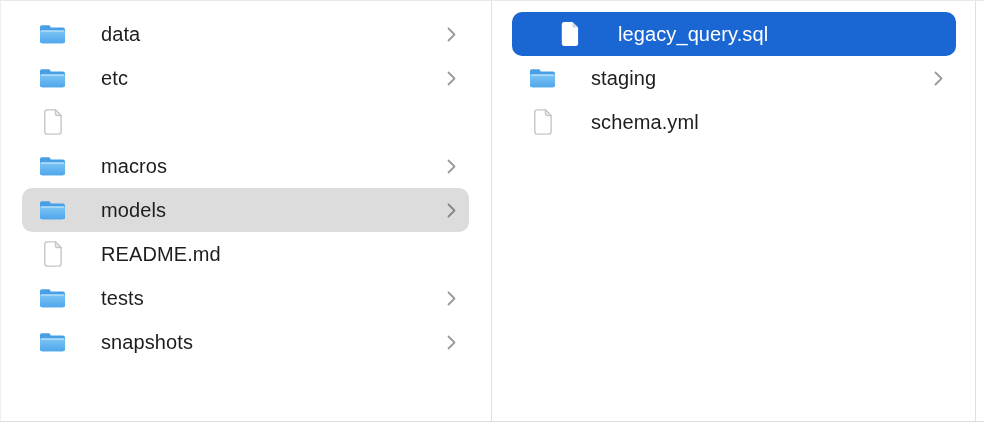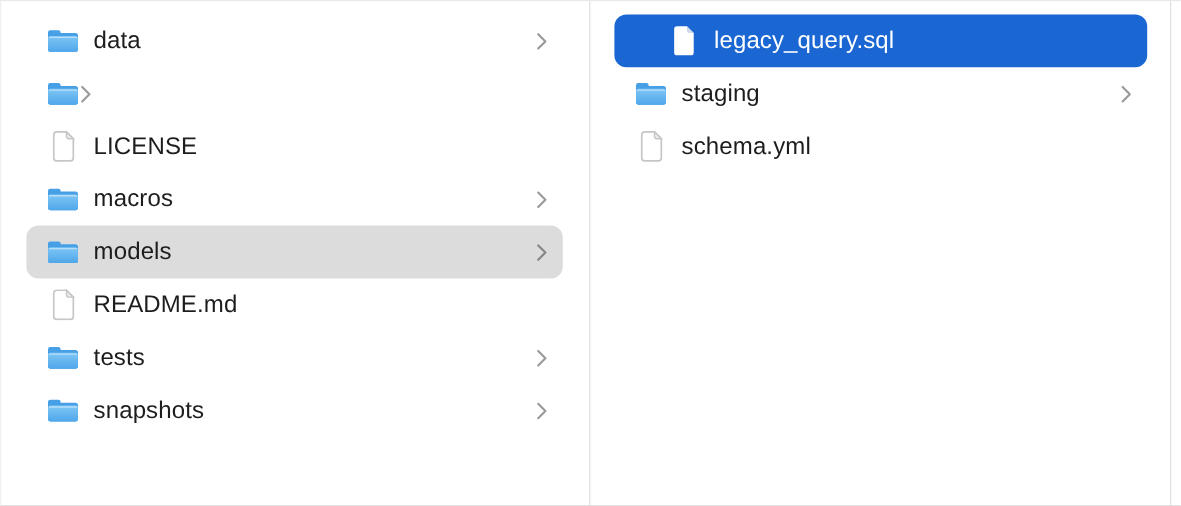--- a/index.html
+++ b/index.html
@@ -28,20 +28,21 @@
   .col-1 { width: 484px; padding-left: 20px; padding-right: 19px; }
   .col-2 { flex: 1 1 auto; border-right: none; }
 
   .row {
     height: 44px;
     display: flex;
     align-items: center;
     border-radius: 10px;
     padding: 0 12px 0 17px;
     box-sizing: border-box;
+    gap: 23px;
   }
   .row.sel-inactive { background: var(--sel-inactive, #dcdcdc); justify-content: space-between; }
   .row.sel-active   { background: var(--sel-active, #1a66d2); padding-left: 44px; }
 
   .icon-slot {
     width: 27px; height: 28px;
     display: flex; align-items: center; justify-content: center;
     flex: 0 0 27px;
   }
   .label {
@@ -105,35 +106,35 @@
             <stop offset="1" class="fg-bot" stop-color="#4fa7ea"></stop>
           </linearGradient>
         </defs>
         <rect class="folder-back" x="1" y="2.2" width="10.5" height="8" rx="1.8" fill="#47a0e6"></rect>
         <rect class="folder-back" x="1" y="4.6" width="25" height="15.6" rx="2.2" fill="#47a0e6"></rect>
         <rect x="1" y="7" width="25" height="13.2" rx="2.2" fill="url(#fgrad)"></rect>
         <rect x="1.6" y="7.6" width="23.8" height="1.1" rx="0.55" fill="#ffffff" opacity="0.45"></rect>
       </svg>
 
     </span>
-    <span class="chev">
-      <svg width="11" height="17" viewBox="0 0 11 17">
-        <path d="M2.5,2.5 L8.5,8.5 L2.5,14.5" fill="none" stroke="#9a9a9a" stroke-width="1.8" stroke-linecap="round" stroke-linejoin="round"></path>
-      </svg>
-    </span>
-  </div>
-      <div class="row">
-    <span class="icon-slot">
-
-      <svg width="20" height="26" viewBox="0 0 20 26">
-        <path class="file-page" d="M4.2,0.9 L12.4,0.9 L18.1,6.6 L18.1,22.7 Q18.1,25.1 15.7,25.1 L4.2,25.1 Q1.8,25.1 1.8,22.7 L1.8,3.3 Q1.8,0.9 4.2,0.9 Z"></path>
-        <path class="file-fold" d="M12.4,0.9 L12.4,4.6 Q12.4,6.6 14.4,6.6 L18.1,6.6 Z"></path>
-      </svg>
-    </span>
-    <span class="label">LICENSE</span>
+    <span class="label">etc</span>
+    <span class="chev">
+      <svg width="11" height="17" viewBox="0 0 11 17">
+        <path d="M2.5,2.5 L8.5,8.5 L2.5,14.5" fill="none" stroke="#9a9a9a" stroke-width="1.8" stroke-linecap="round" stroke-linejoin="round"></path>
+      </svg>
+    </span>
+  </div>
+      <div class="row">
+    <span class="icon-slot">
+
+      <svg width="20" height="26" viewBox="0 0 20 26">
+        <path class="file-page" d="M4.2,0.9 L12.4,0.9 L18.1,6.6 L18.1,22.7 Q18.1,25.1 15.7,25.1 L4.2,25.1 Q1.8,25.1 1.8,22.7 L1.8,3.3 Q1.8,0.9 4.2,0.9 Z"></path>
+        <path class="file-fold" d="M12.4,0.9 L12.4,4.6 Q12.4,6.6 14.4,6.6 L18.1,6.6 Z"></path>
+      </svg>
+    </span>
 
   </div>
       <div class="row">
     <span class="icon-slot">
       <svg width="27" height="22" viewBox="0 0 27 22">
         <defs>
           <linearGradient id="fgrad" x1="0" y1="0" x2="0" y2="1">
             <stop offset="0" class="fg-top" stop-color="#7fc6f5"></stop>
             <stop offset="1" class="fg-bot" stop-color="#4fa7ea"></stop>
           </linearGradient>

